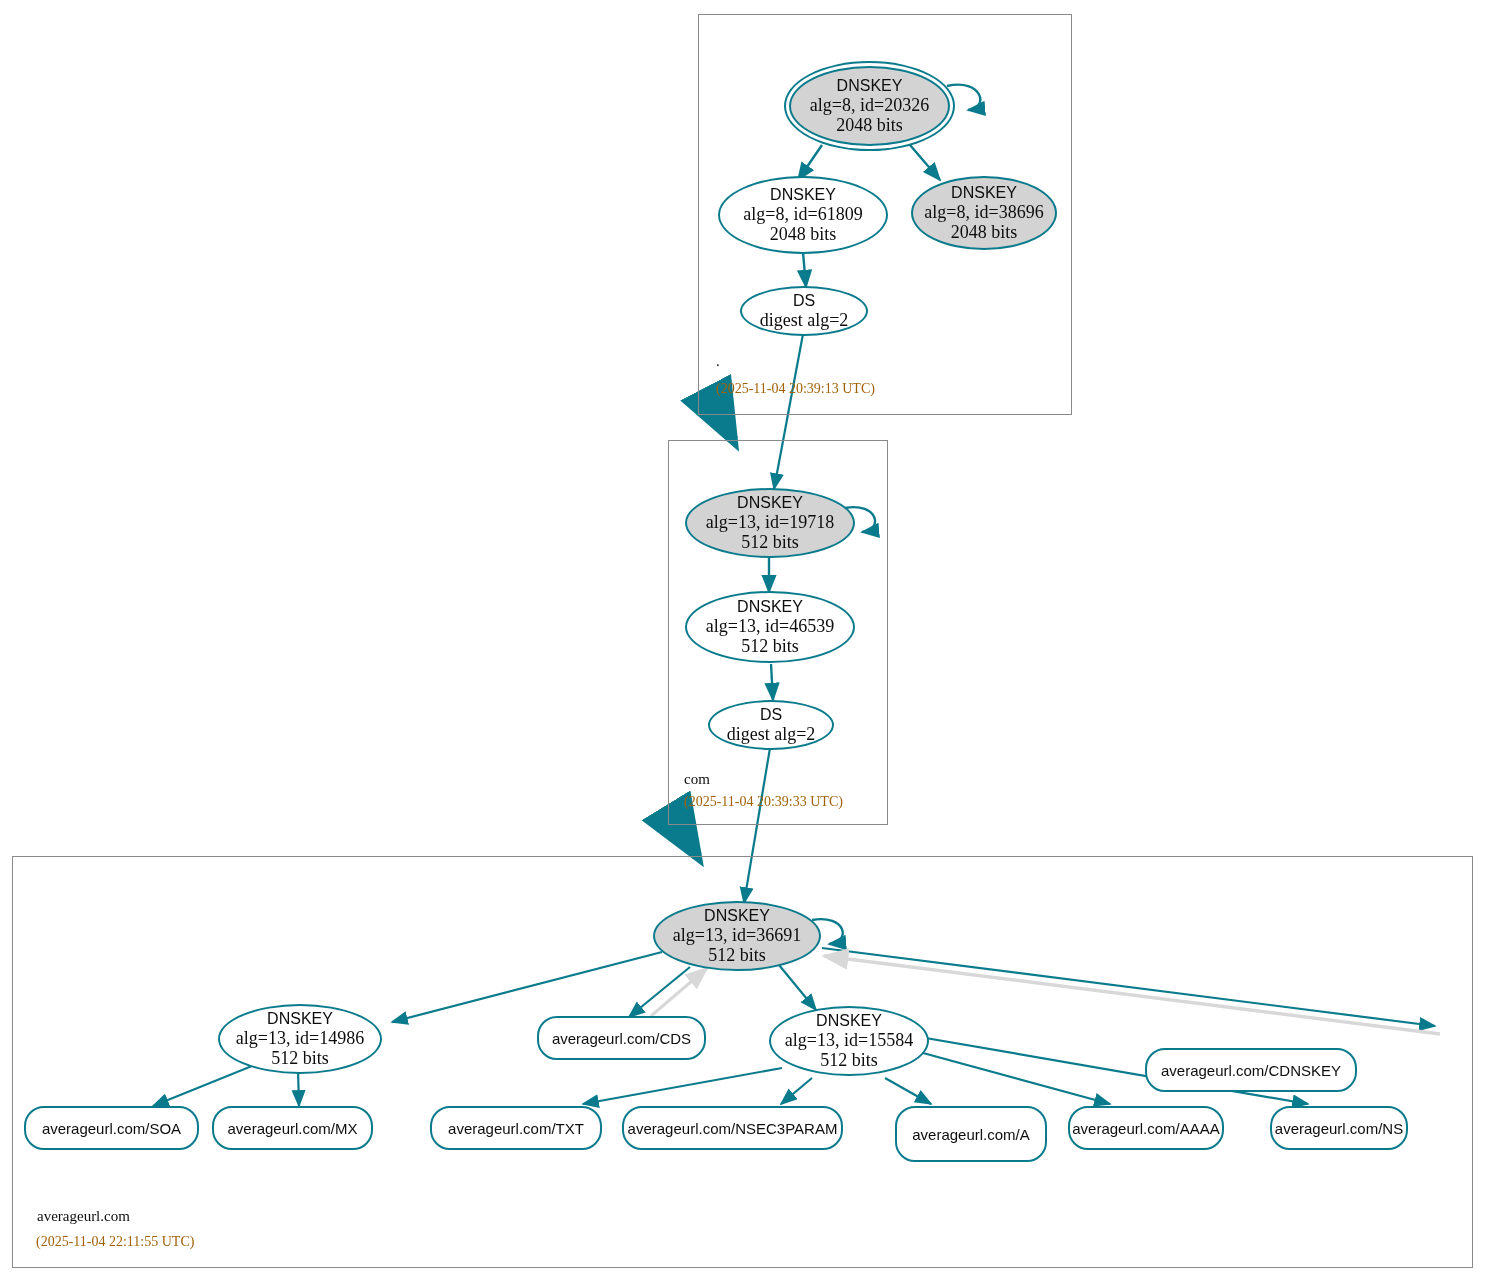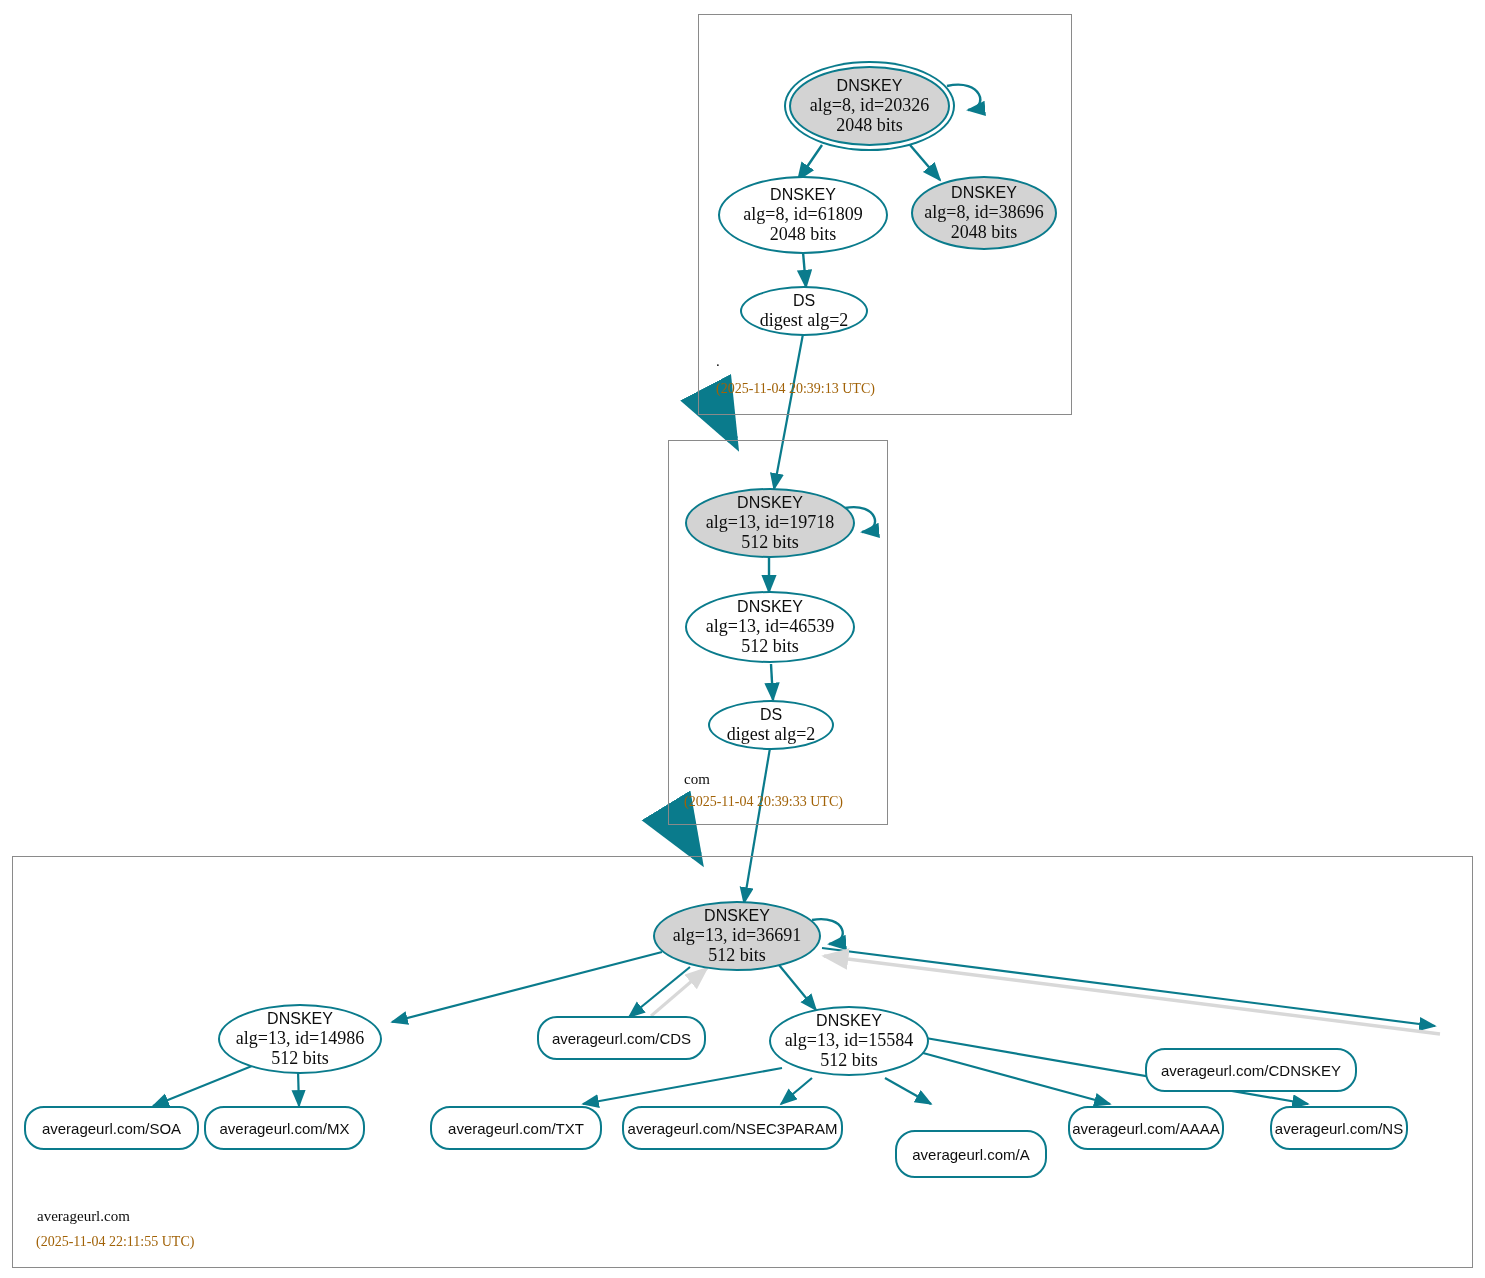--- a/index.html
+++ b/index.html
@@ -231,25 +231,25 @@
     <div class="node-sub">alg=13, id=15584</div>
     <div class="node-sub">512 bits</div>
   </div>
 
   <div class="node-rect" style="left:537px; top:1016px; width:169px; height:44px;">averageurl.com/CDS</div>
 
   <div class="node-rect" style="left:1145px; top:1016px; width:212px; height:44px;margin-top:32px;">averageurl.com/CDNSKEY</div>
 
   <div class="node-rect" style="left:24px; top:1106px; width:175px; height:44px;">averageurl.com/SOA</div>
 
-  <div class="node-rect" style="left:204px; top:1106px; width:161px; height:44px;">averageurl.com/MX</div>
+  <div class="node-rect" style="left:212px; top:1106px; width:161px; height:44px;">averageurl.com/MX</div>
 
   <div class="node-rect" style="left:430px; top:1106px; width:172px; height:44px;">averageurl.com/TXT</div>
 
   <div class="node-rect" style="left:622px; top:1106px; width:221px; height:44px;">averageurl.com/NSEC3PARAM</div>
 
-  <div class="node-rect" style="left:895px; top:1130px; width:152px; height:48px;text-align:center;">averageurl.com/A</div>
+  <div class="node-rect" style="left:895px; top:1106px; width:152px; height:56px;text-align:center;">averageurl.com/A</div>
 
   <div class="node-rect" style="left:1068px; top:1106px; width:156px; height:44px;">averageurl.com/AAAA</div>
 
   <div class="node-rect" style="left:1270px; top:1106px; width:138px; height:44px;">averageurl.com/NS</div>
 
 </div>
 
 </body></html>

